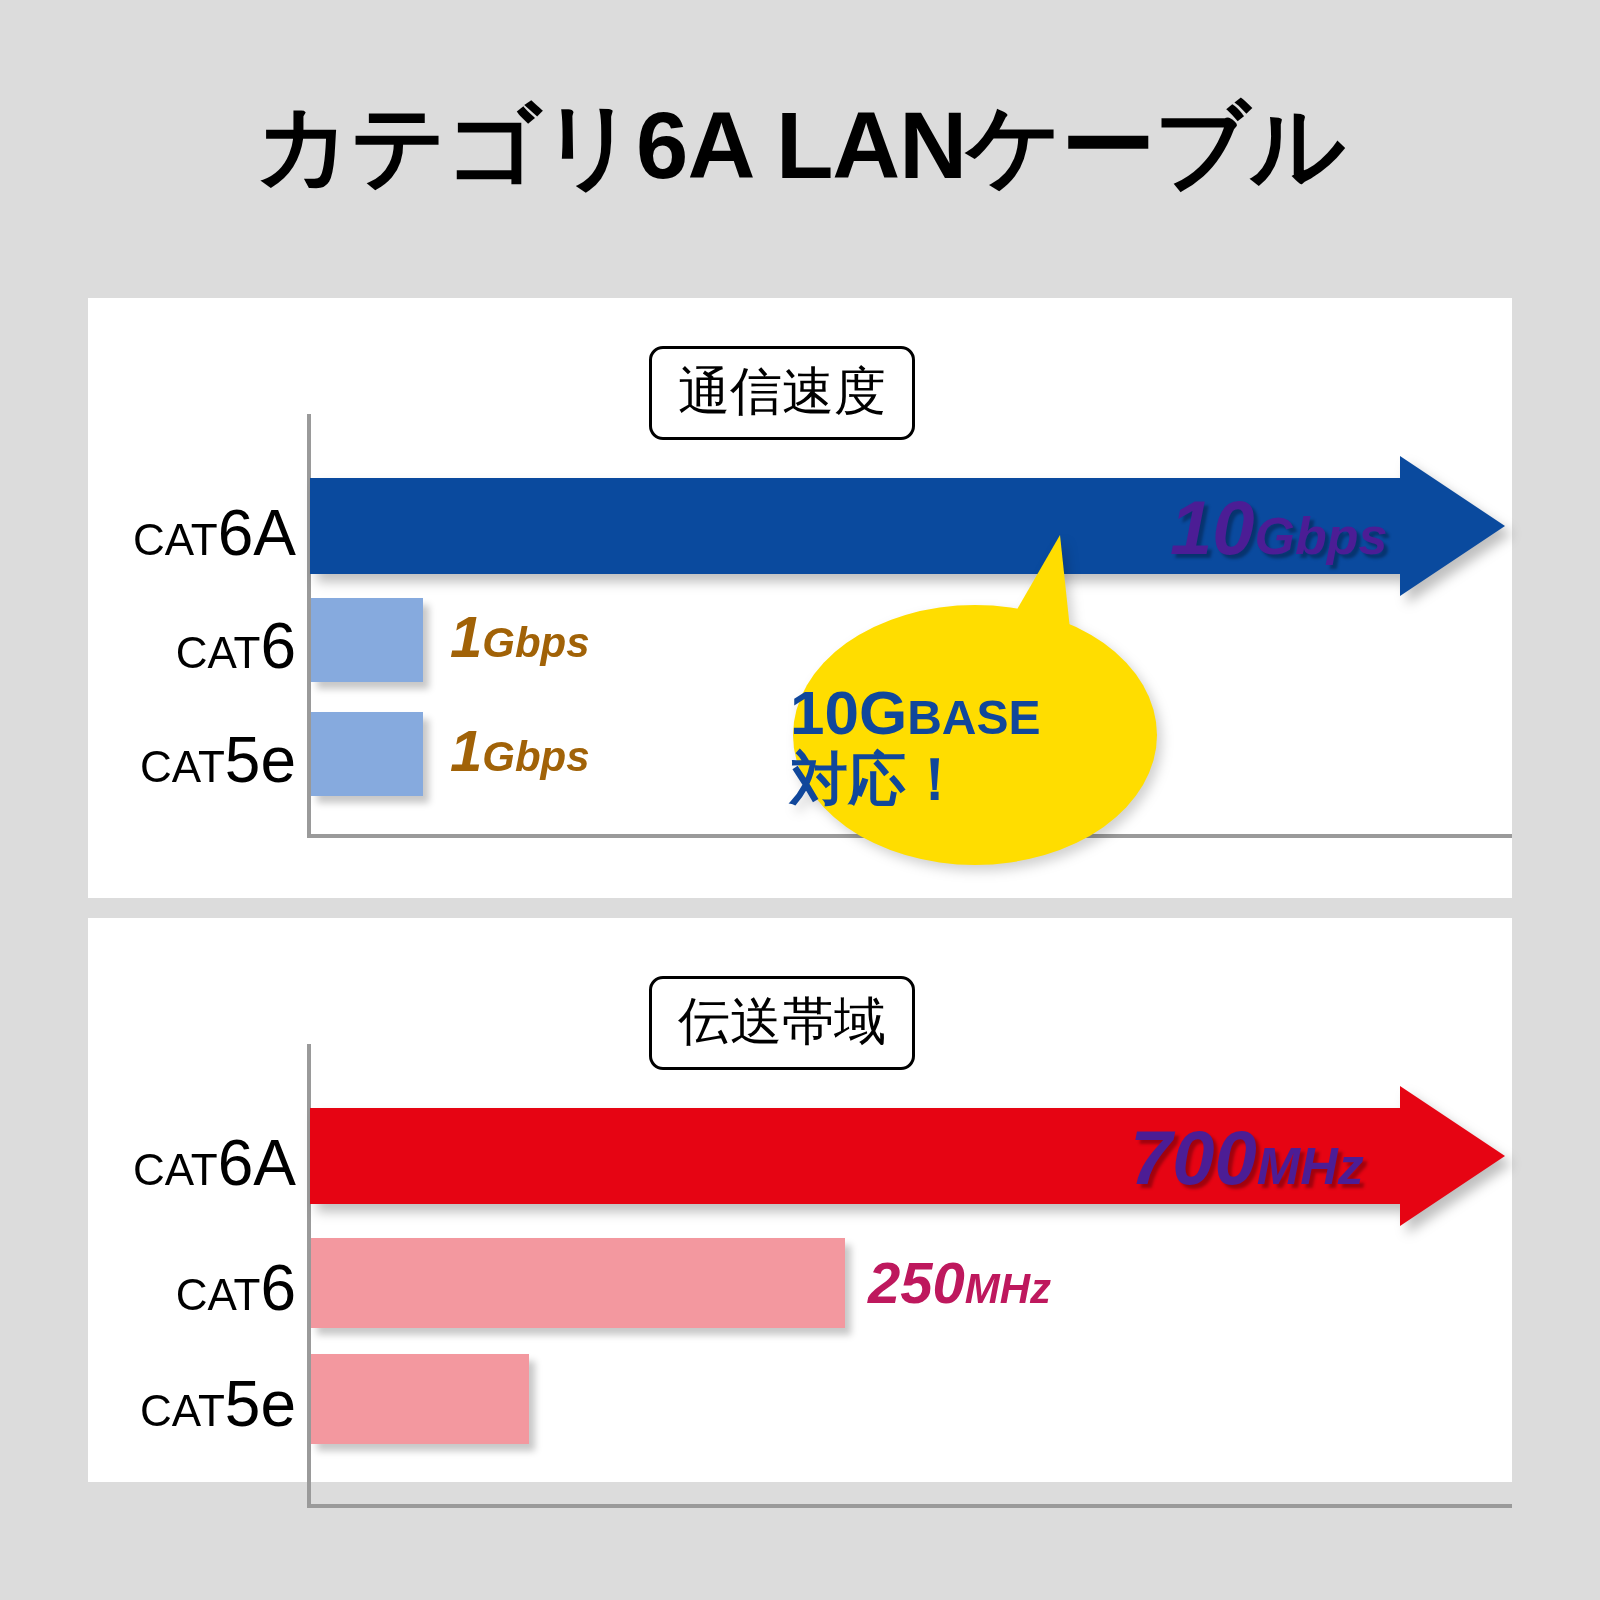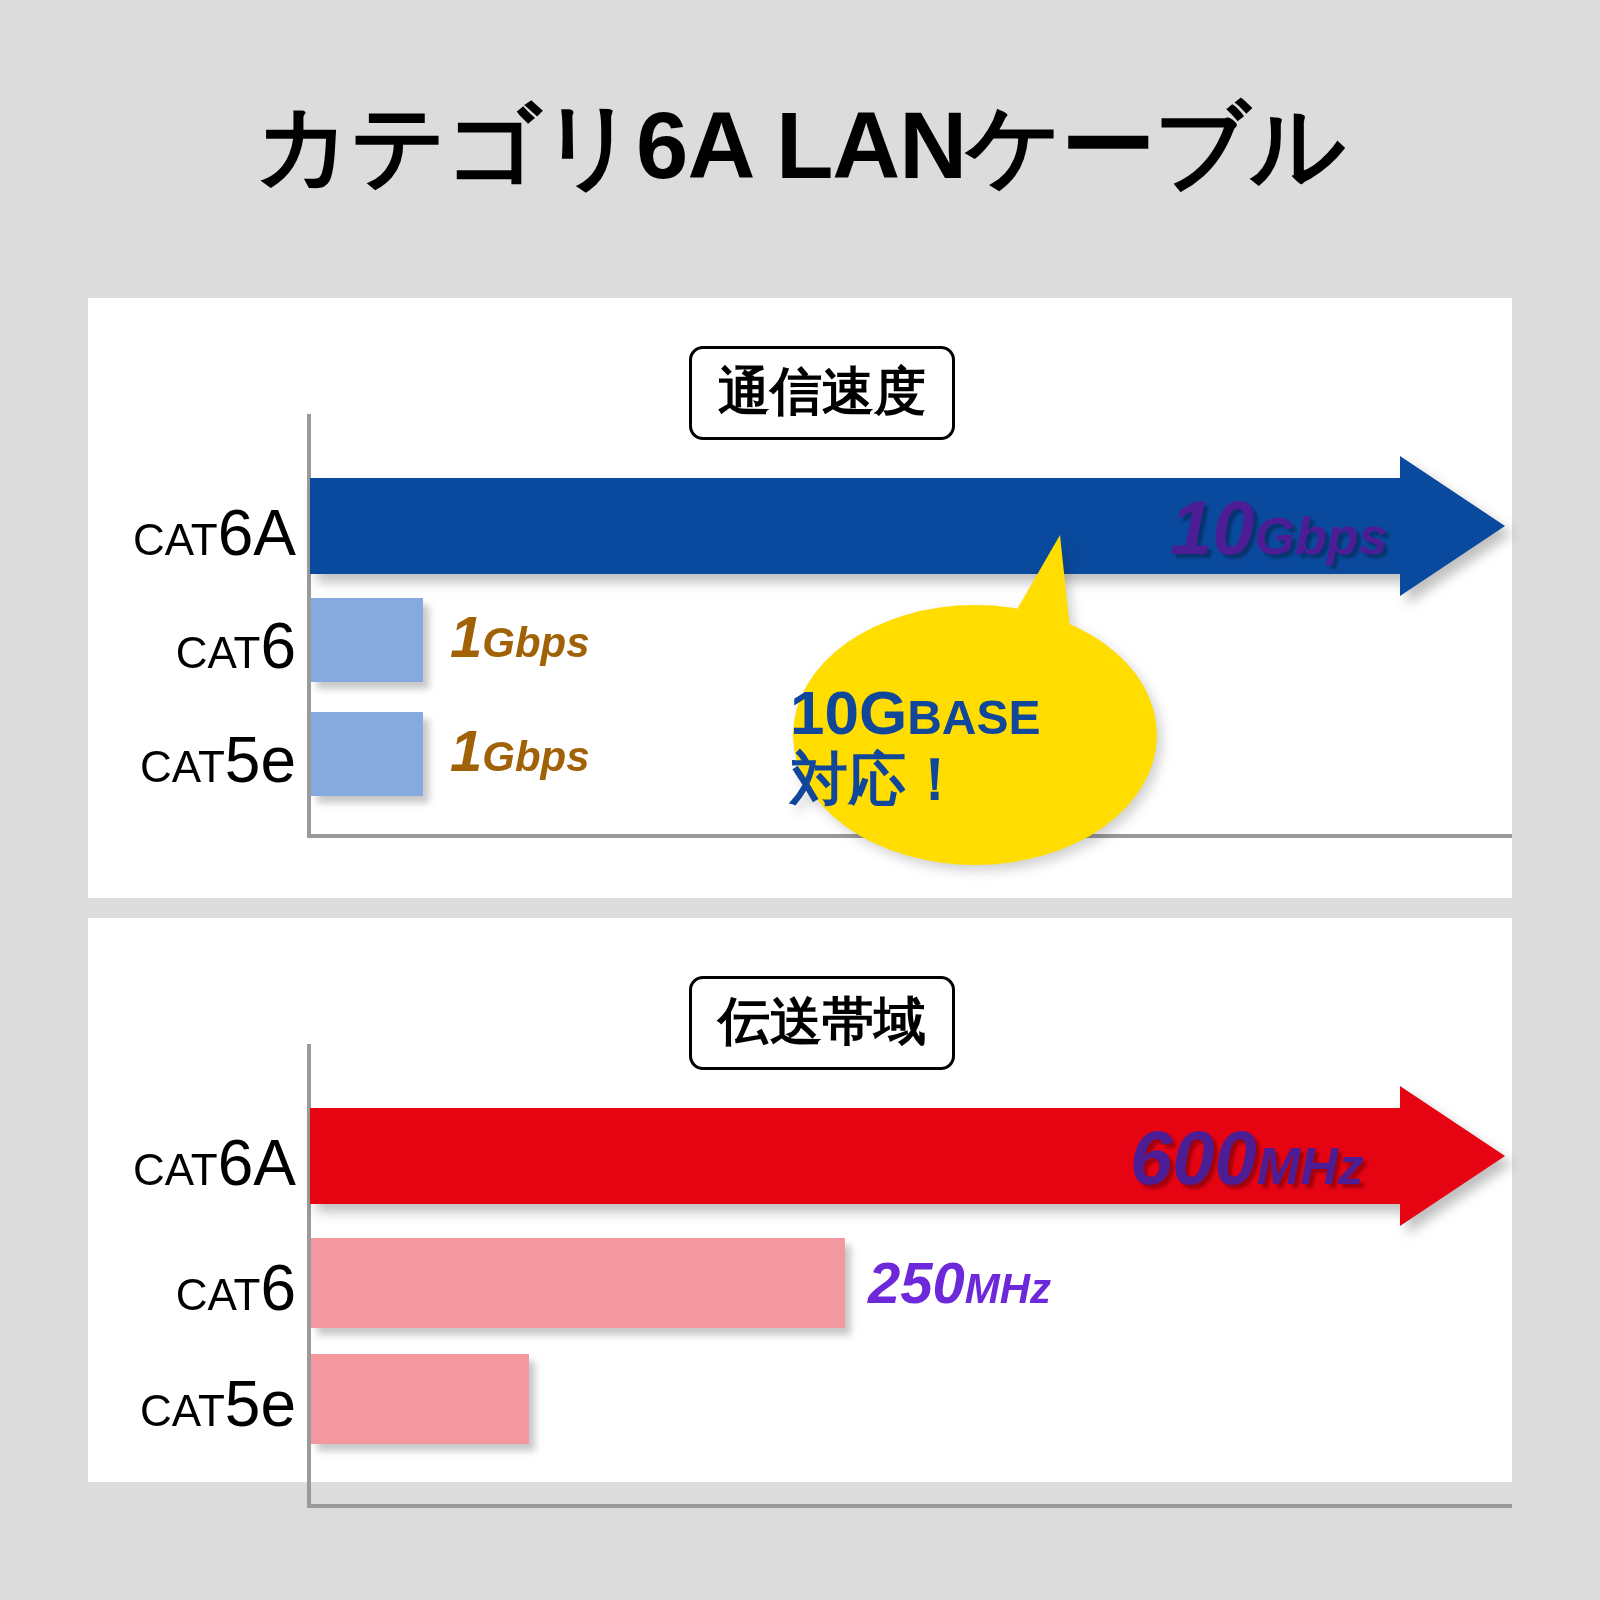--- a/index.html
+++ b/index.html
@@ -41,25 +41,24 @@
   #card-band  { top: 918px; height: 564px; }
 
   
   .chip {
     position: absolute;
     border: 3px solid #000000;
     border-radius: 14px;
     background: #ffffff;
     color: #000000;
     font-size: 52px;
-    font-weight: 700;
+    font-weight: 400;
     line-height: 1;
     padding: 16px 26px 20px 26px;
     white-space: nowrap;
-    margin-left: 40px;
   }
   .axis-v {
     position: absolute;
     width: 4px;
     background: #9a9a9a;
   }
   .axis-h {
     position: absolute;
     height: 4px;
     background: #9a9a9a;
@@ -114,21 +113,21 @@
   .val-label {
     position: absolute;
     font-style: italic;
     font-weight: bold;
     white-space: nowrap;
     line-height: 1;
   }
   .val-label .num { font-size: 58px; }
   .val-label .unit { font-size: 42px; }
   .val-blue { color: #a16207; }
-  .val-pink { color: #6d28d9; }
+  .val-pink { color: #be185d; }
 
   
   #callout {
     position: absolute;
     left: 790px;
     top: 530px;
     width: 370px;
     height: 340px;
     filter: drop-shadow(5px 6px 6px rgba(0,0,0,0.18));
   }
@@ -210,21 +209,21 @@
 
   <div class="axis-v" style="left:219px; top:126px; height:464px;"></div>
   <div class="axis-h" style="left:219px; top:586px; width:1205px;"></div>
 
   <div class="arrow-wrap" style="left:222px; top:168px; width:1202px; height:140px;">
     <svg width="1202" height="140" viewBox="0 0 1202 140">
       <polygon points="0,22 1090,22 1090,0 1195,70 1090,140 1090,118 0,118" fill="#E60413"></polygon>
     </svg>
   </div>
   <div class="arrow-value" style="left:1042px; top:202px;">
-    <span class="num">600</span><span class="unit">MHz</span>
+    <span class="num">700</span><span class="unit">MHz</span>
   </div>
 
   <div class="bar bar-shadow" style="left:223px; top:320px; width:534px; height:90px; background:#f3989f;"></div>
   <div class="val-label val-pink" style="left:780px; top:336px;">
     <span class="num">250</span><span class="unit">MHz</span>
   </div>
 
   <div class="bar bar-shadow" style="left:223px; top:436px; width:218px; height:90px; background:#f3989f;"></div>
 
   <div class="cat-label" style="left:0px; top:213px; width:208px;">

